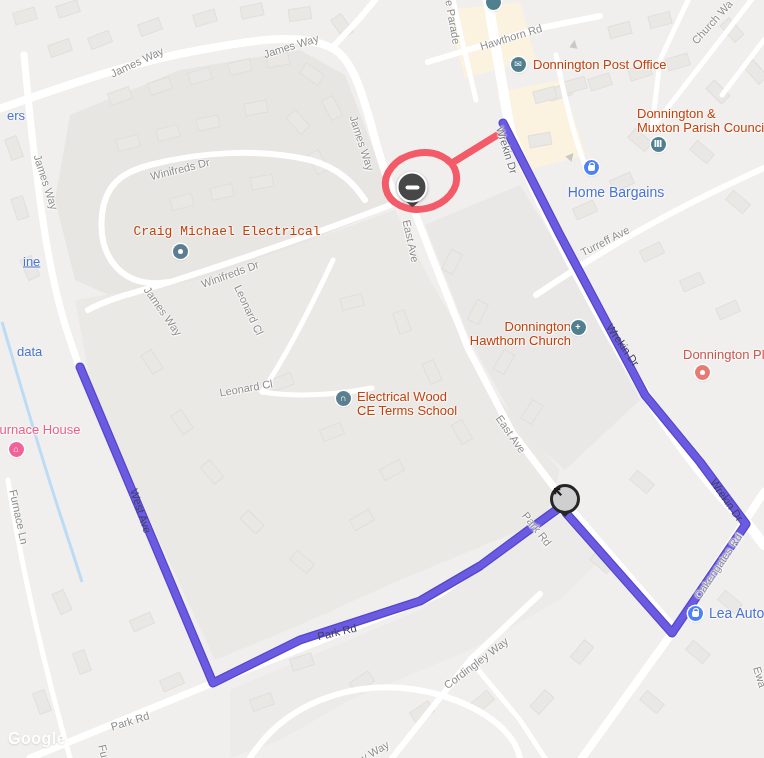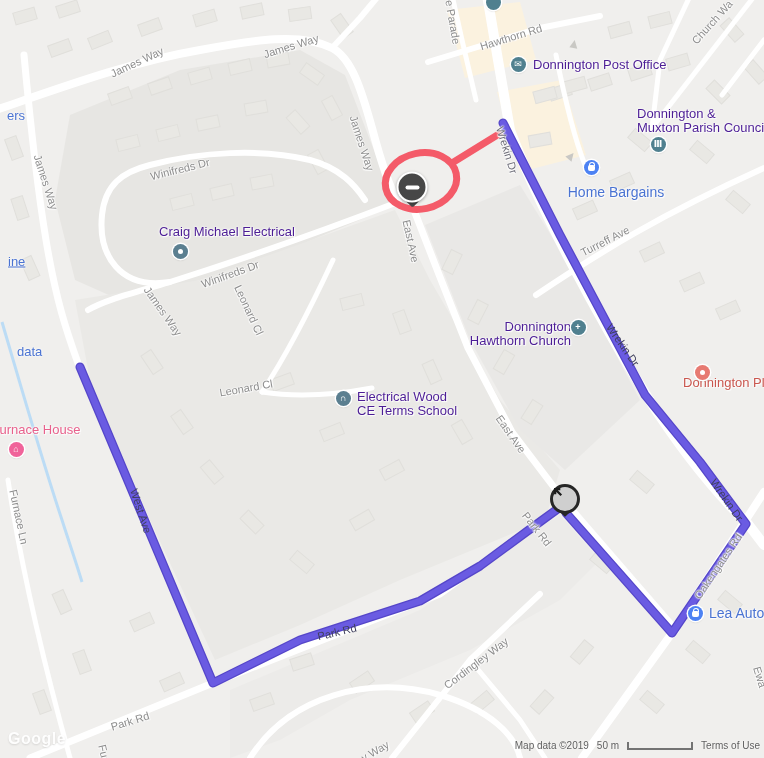--- a/index.html
+++ b/index.html
@@ -4,21 +4,21 @@
 <style>
   html,body{margin:0;padding:0;background:#fff;}
   #map{position:relative;width:764px;height:758px;overflow:hidden;
        font-family:"Liberation Sans","DejaVu Sans",sans-serif;background:#f0efed;}
   #map svg{position:absolute;left:0;top:0;}
   .lbl{position:absolute;white-space:nowrap;pointer-events:none;}
   .street{font-size:11px;color:#8d8d8d;
     text-shadow:0 0 2px #fff,0 0 2px #fff,0 0 2px #fff,1px 1px 1px #fff;}
   .street.onroute{color:#3f3f5c;text-shadow:none;}
   .street.dark{color:#6d6d78;}
-  .poi{font-size:13px;color:#4c1d95;font-weight:500;
+  .poi{font-size:13px;color:#c2410c;font-weight:500;
     text-shadow:0 0 2px #fff,0 0 3px #fff,1px 1px 1px #fff;line-height:13.5px;}
   .poi.blue{color:#4a73d2;font-size:14px;}
   .poi.pink{color:#e8618c;}
   .poi.red{color:#c9564e;}
   .partial{font-size:13px;color:#4a73d2;font-weight:500;
     text-shadow:0 0 2px #fff,0 0 3px #fff;}
   .pin{position:absolute;width:15px;height:15px;border-radius:50%;
     box-shadow:0 0 0 1.5px #fff,0 1px 2px rgba(0,0,0,.3);
     display:flex;align-items:center;justify-content:center;}
   .pin .tail{position:absolute;left:50%;top:12px;width:8px;height:8px;
@@ -227,47 +227,47 @@
       <div class="lbl street " style="left: 19px; top: 517px; transform: translate(-50%, -50%) rotate(78deg);">Furnace Ln</div>
       <div class="lbl street " style="left: 108px; top: 772px; transform: translate(-50%, -50%) rotate(78deg);">Furnace Ln</div>
       <div class="lbl street " style="left: 130px; top: 721px; transform: translate(-50%, -50%) rotate(-17deg);">Park Rd</div>
       <div class="lbl street onroute" style="left: 337px; top: 632px; transform: translate(-50%, -50%) rotate(-13deg);">Park Rd</div>
       <div class="lbl street " style="left: 537px; top: 529px; transform: translate(-50%, -50%) rotate(52deg);">Park Rd</div>
       <div class="lbl street " style="left: 476px; top: 663px; transform: translate(-50%, -50%) rotate(-37deg);">Cordingley Way</div>
       <div class="lbl street " style="left: 718px; top: 566px; transform: translate(-50%, -50%) rotate(-56deg);">Oakengates Rd</div>
       <div class="lbl street " style="left: 375px; top: 751px; transform: translate(-50%, -50%) rotate(-30deg);">y Way</div>
       <div class="lbl street " style="left: 760px; top: 677px; transform: translate(-50%, -50%) rotate(73deg);">Ewa</div>
       <div class="lbl partial" style="left: 7px; top: 115px; transform: translate(0px, -50%);">ers</div>
-      <div class="lbl partial" style="left: 8px; top: 261px; transform: translate(0px, -50%); text-decoration: underline;">ine</div>
+      <div class="lbl partial" style="left: 23px; top: 261px; transform: translate(0px, -50%); text-decoration: underline;">ine</div>
       <div class="lbl partial" style="left: 17px; top: 351px; transform: translate(0px, -50%);">data</div>
       <div class="lbl poi " style="left: 533px; top: 65px; transform: translate(0px, -50%); text-align: left;">
         <div>Donnington Post Office</div>
       </div>
       <div class="lbl poi " style="left: 637px; top: 120px; transform: translate(0px, -50%); text-align: left;">
         <div>Donnington &amp;</div>
         <div>Muxton Parish Council</div>
       </div>
       <div class="lbl poi blue" style="left: 616px; top: 193px; transform: translate(-50%, -50%); text-align: right;">
         <div>Home Bargains</div>
       </div>
       <div class="lbl poi " style="left: 571px; top: 333px; transform: translate(-100%, -50%); text-align: right;">
         <div>Donnington</div>
         <div>Hawthorn Church</div>
       </div>
-      <div class="lbl poi " style="left: 227px; top: 232px; transform: translate(-50%, -50%); text-align: right;">
+      <div class="lbl poi " style="left: 227px; top: 232px; transform: translate(-50%, -50%); text-align: right; font-family: Liberation Mono, monospace;">
         <div>Craig Michael Electrical</div>
       </div>
       <div class="lbl poi " style="left: 357px; top: 403px; transform: translate(0px, -50%); text-align: left;">
         <div>Electrical Wood</div>
         <div>CE Terms School</div>
       </div>
       <div class="lbl poi pink" style="left: 36px; top: 430px; transform: translate(-50%, -50%); text-align: center;">
         <div>Furnace House</div>
       </div>
-      <div class="lbl poi red" style="left: 683px; top: 355px; transform: translate(0px, -50%); text-align: center; margin-top: 28px;">
+      <div class="lbl poi red" style="left: 683px; top: 355px; transform: translate(0px, -50%); text-align: center;">
         <div>Donnington Pl</div>
       </div>
       <div class="lbl poi blue" style="left: 709px; top: 614px; transform: translate(0px, -50%); text-align: left;">
         <div>Lea Autos</div>
       </div>
     </div>
   <div id="pins">
       <div class="pin" style="left: 485.5px; top: -5.5px; background: rgb(80, 128, 143);">
         <div class="tail" style="background: rgb(80, 128, 143);"></div>
       </div>
@@ -319,19 +319,13 @@
   <div id="turn" class="marker" style="left: 565px; top: 499px;">
     <div class="tail"></div>
     <div class="disc">
       <svg width="15" height="15" viewBox="0 0 16 16">
         <path d="M12,12 L5.5,5.5 M5.5,11 L5.5,5.5 L11,5.5" stroke="#1c1c1c" stroke-width="2.4" fill="none"></path>
       </svg>
     </div>
   </div>
 
   <div id="google-logo">Google</div>
-  <div id="attrib">
-    <span>Map data ©2019</span>
-    <span>50 m</span>
-    <div id="scalebar"></div>
-    <span>Terms of Use</span>
-  </div>
 </div>
 
 </body></html>

